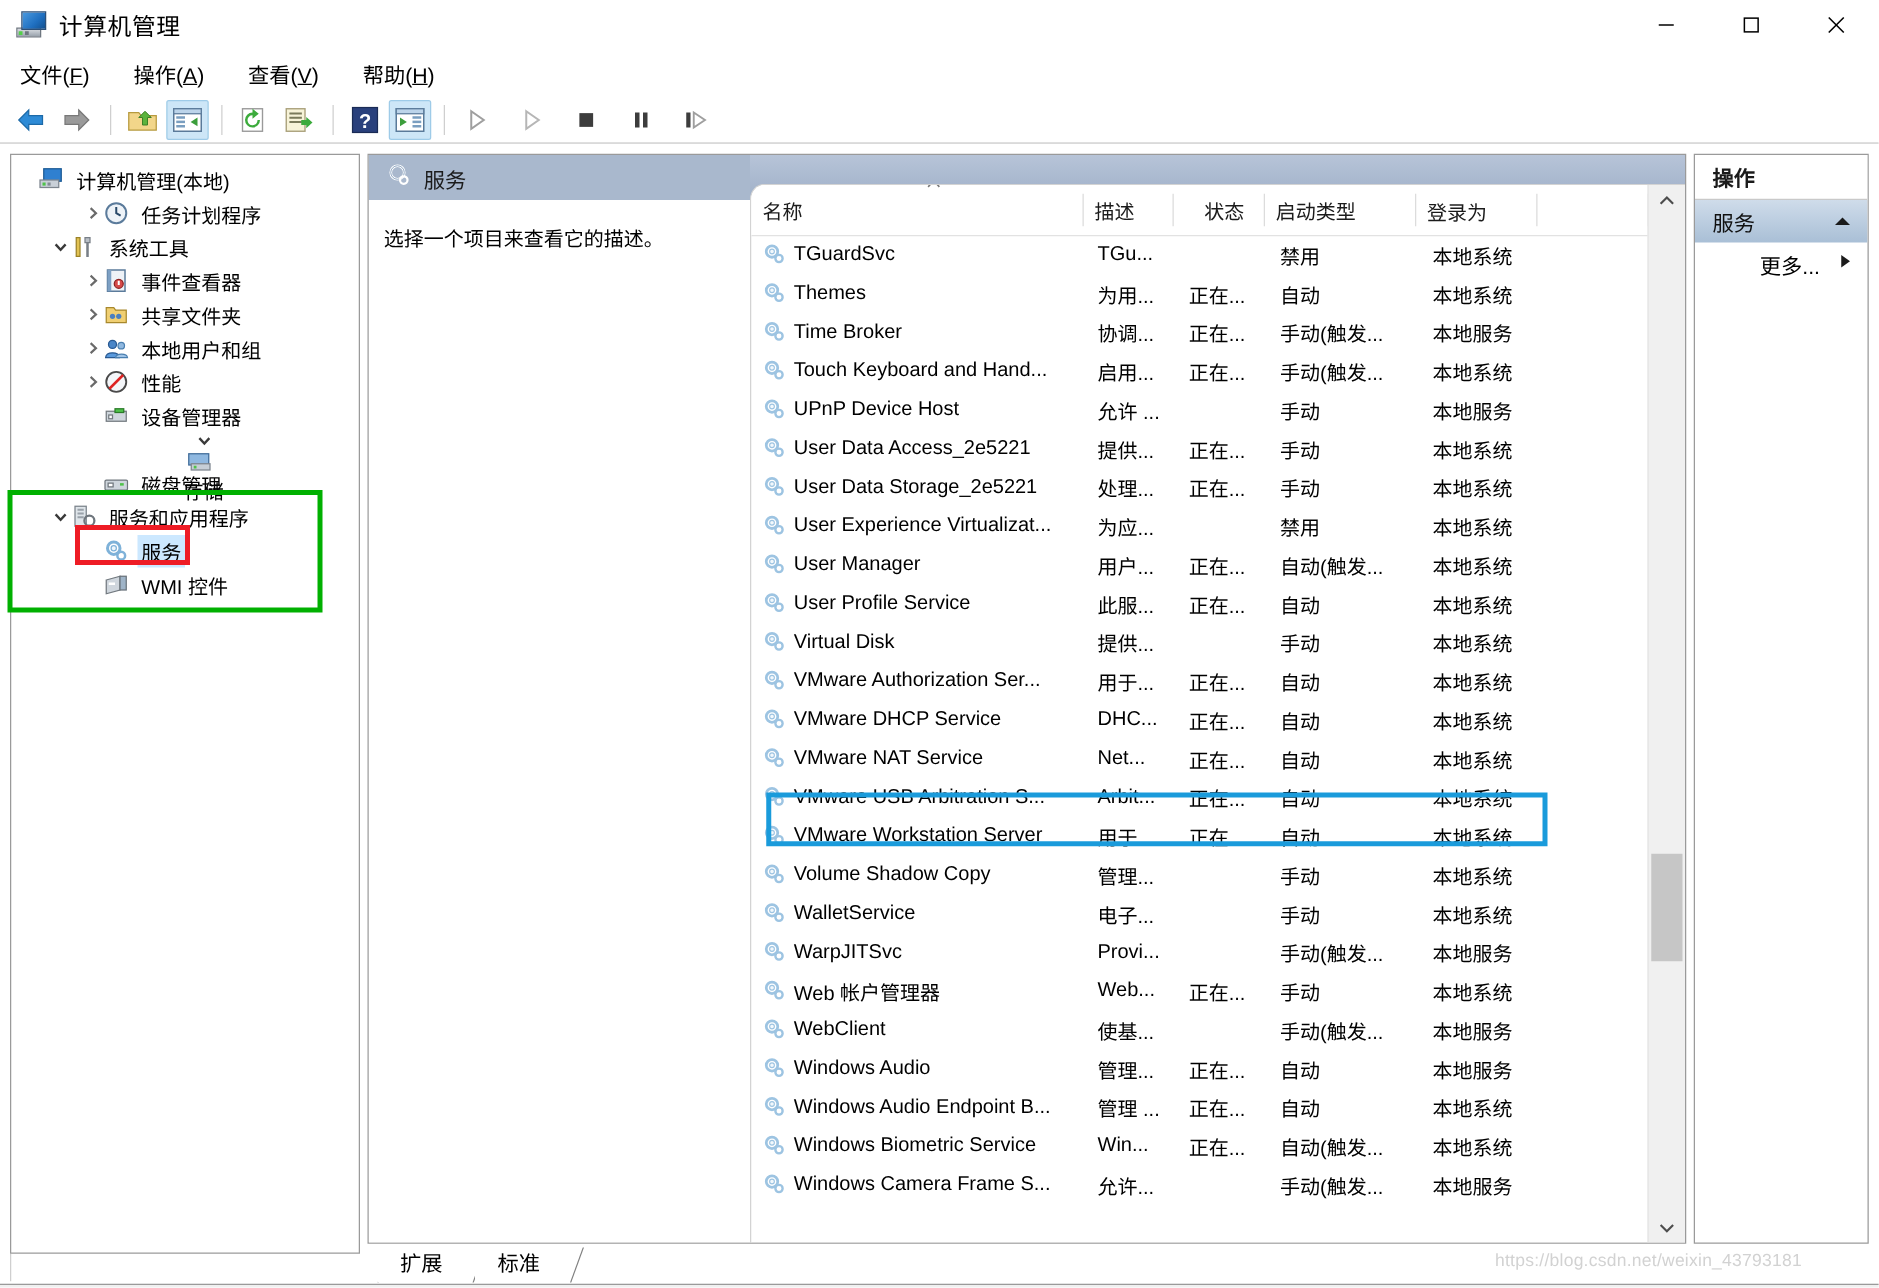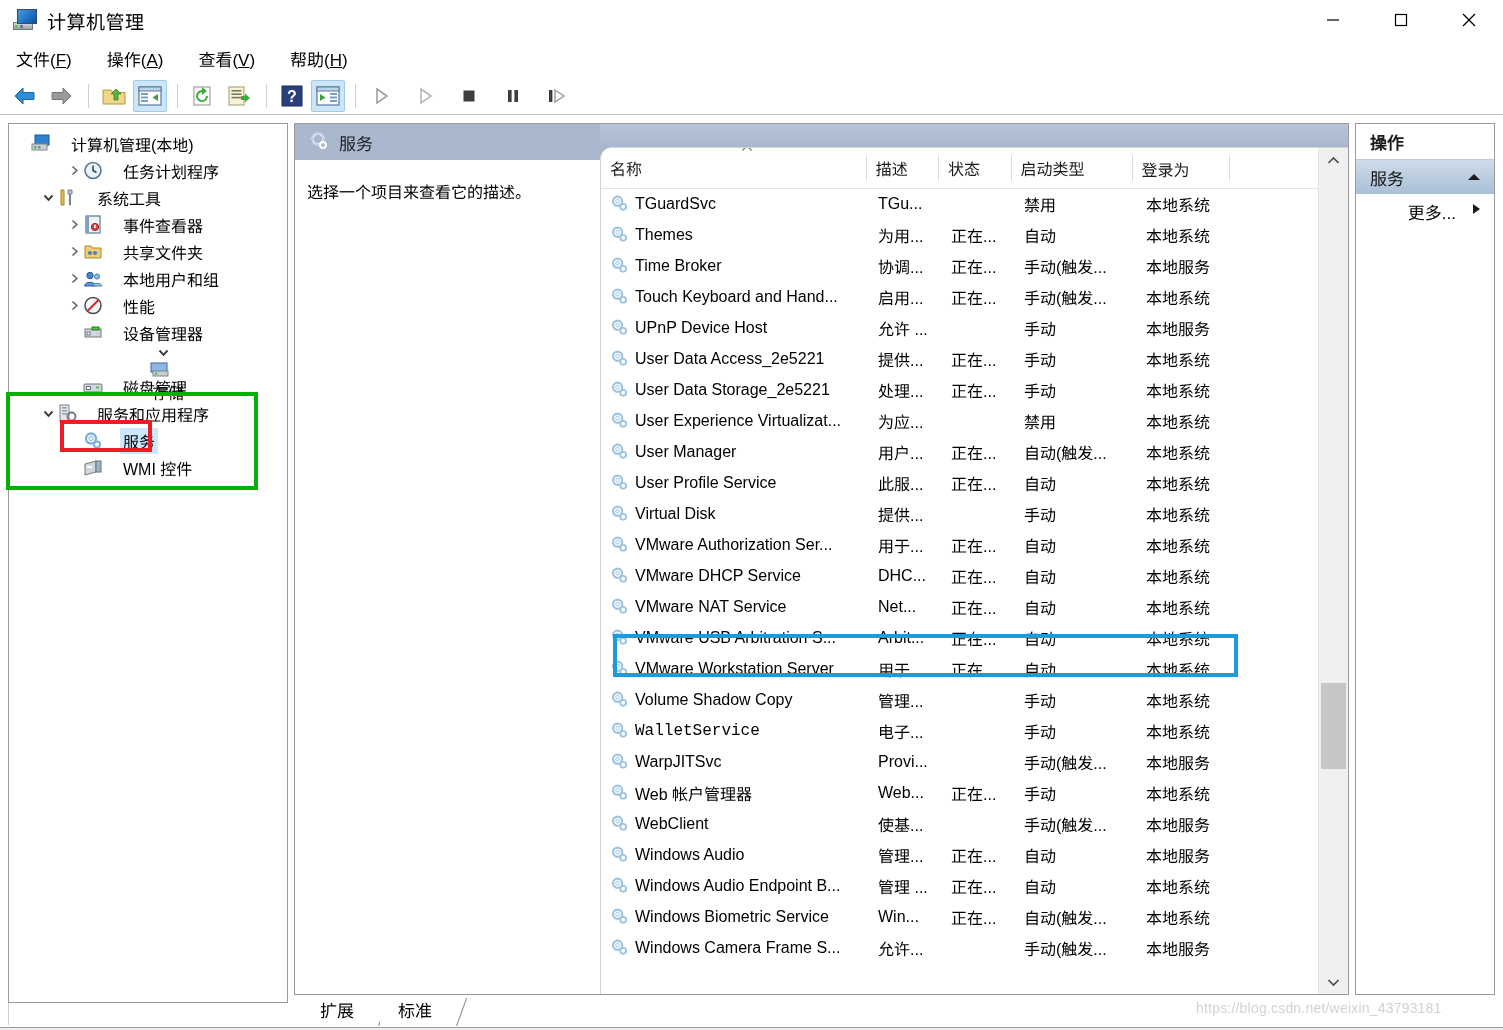--- a/index.html
+++ b/index.html
@@ -96,21 +96,21 @@
   }
   .tree-row {
     height: 27px; display: flex; align-items: center; white-space: nowrap;
     font-size: 16px; position: relative;
   }
   .tree-arrow {
     width: 18px; display: flex; align-items: center; justify-content: center;
     color: #444; font-size: 12px; flex: none;
   }
   .tree-ico { width: 22px; height: 20px; flex: none; position: relative; margin-right: 5px; }
-  .tree-label { flex: none; padding: 1px 3px; margin-left: 10px; }
+  .tree-label { flex: none; padding: 1px 3px; }
   .tree-row.selected .tree-label { background: #cce8ff; }
 
   
   #center-pane {
     position: absolute; left: 294px; top: 8px; width: 1055px; height: 872px;
     border: 1px solid #9a9a9a; box-sizing: border-box; background: #ffffff;
     overflow: hidden;
   }
   #svc-header-band {
     position: absolute; left: 0; top: 0; width: 100%; height: 36px;
@@ -583,21 +583,21 @@
       <div id="cols">
           <div class="col" style="width: 268px;">
             <span>名称</span>
             <span class="sort-caret" style="left: 140px; margin-left: 0px; top: -13px;"><svg width="12" height="8" viewBox="0 0 12 8">
                 <path d="M1.5 6.5 L6 1.5 L10.5 6.5" fill="none" stroke="#7a7a7a" stroke-width="1.3"></path>
               </svg></span>
           </div>
           <div class="col" style="width: 73px;">
             <span>描述</span>
           </div>
-          <div class="col" style="width: 73px;">
+          <div class="col" style="width: 73px; justify-content: center;">
             <span>状态</span>
           </div>
           <div class="col" style="width: 122px;">
             <span>启动类型</span>
           </div>
           <div class="col" style="width: 98px; align-items: flex-end;">
             <span>登录为</span>
           </div>
           <div class="col last" style="width: 90px;">
             <span></span>
@@ -853,21 +853,21 @@
                 </svg></span>
               <span>Volume Shadow Copy</span>
             </div>
             <div class="cell" style="width: 73px; flex: 0 0 auto;">管理...</div>
             <div class="cell" style="width: 73px; flex: 0 0 auto;"></div>
             <div class="cell" style="width: 122px; flex: 0 0 auto;">手动</div>
             <div class="cell" style="width: 98px; flex: 0 0 auto;">本地系统</div>
             <div class="cell" style="width: 90px; flex: 0 0 auto;"></div>
           </div>
           <div class="srow">
-            <div class="cell name" style="width: 268px; flex: 0 0 auto; font-family: Liberation Mono, monospace;">
+            <div class="cell name" style="width: 268px; flex: 0 0 auto;">
               <span class="gear"><svg width="19" height="19" viewBox="0 0 19 19">
                   <circle cx="7.6" cy="7.2" r="4.6" fill="none" stroke="#9dc4e2" stroke-width="2.2"></circle>
                   <circle cx="7.6" cy="7.2" r="1.9" fill="#f2f8fc" stroke="#9dc4e2" stroke-width="0.9"></circle>
                   <circle cx="13.2" cy="12.8" r="2.9" fill="none" stroke="#9dc4e2" stroke-width="1.9"></circle>
                 </svg></span>
               <span>WalletService</span>
             </div>
             <div class="cell" style="width: 73px; flex: 0 0 auto;">电子...</div>
             <div class="cell" style="width: 73px; flex: 0 0 auto;"></div>
             <div class="cell" style="width: 122px; flex: 0 0 auto;">手动</div>

